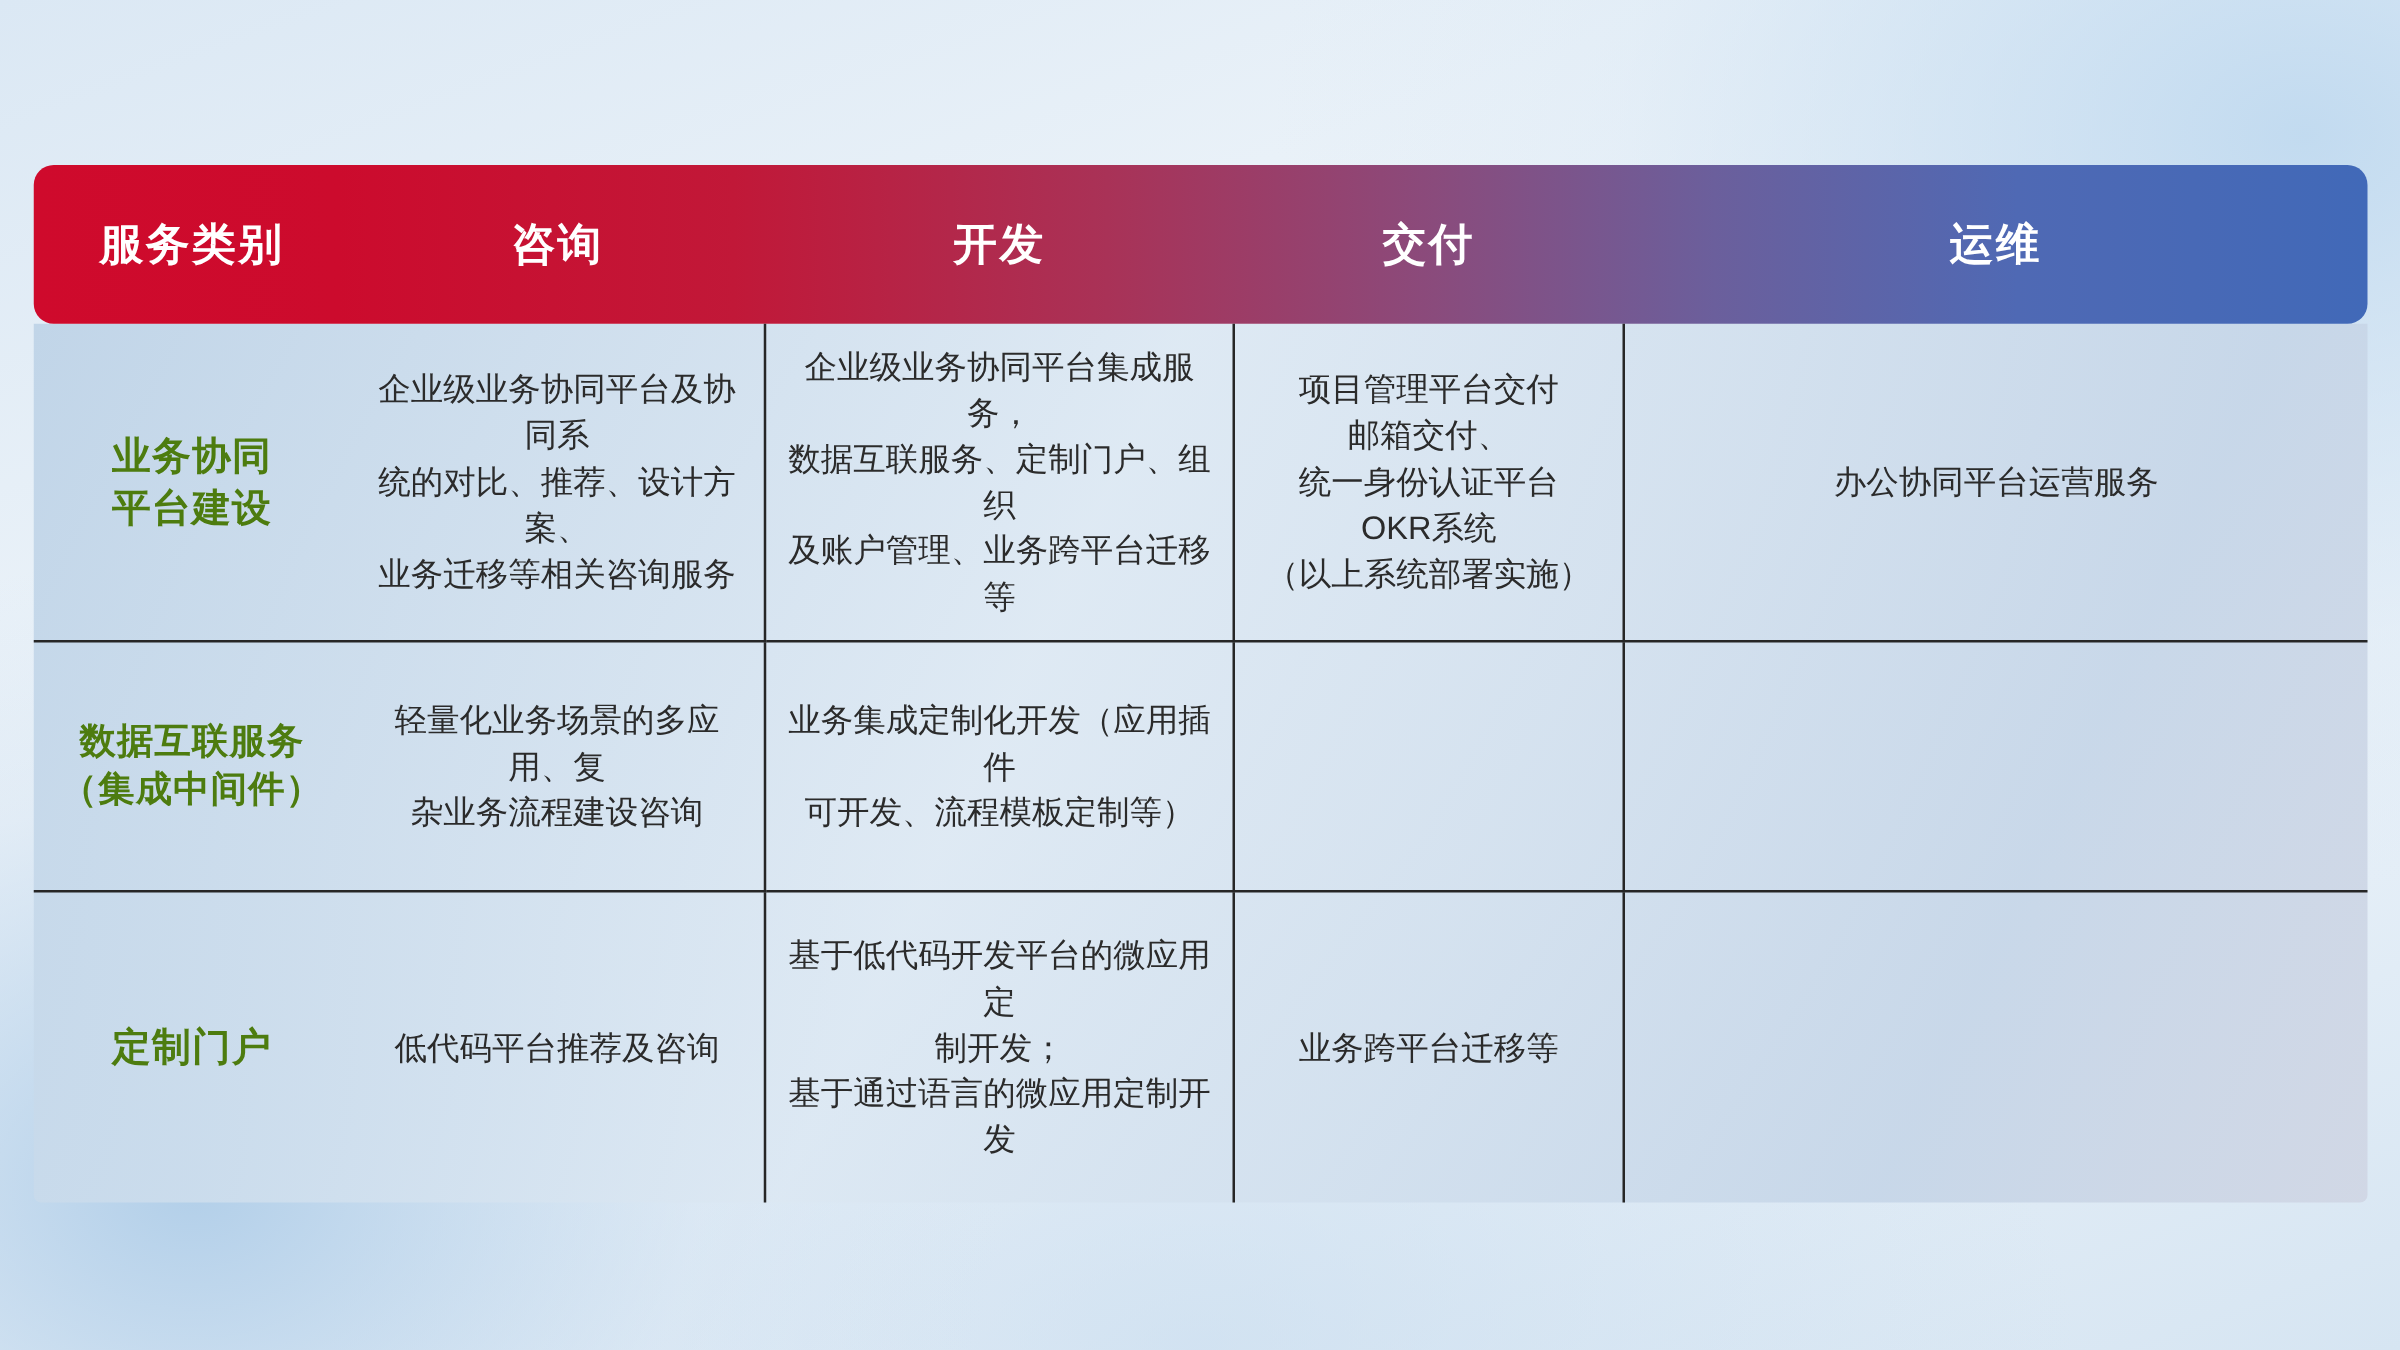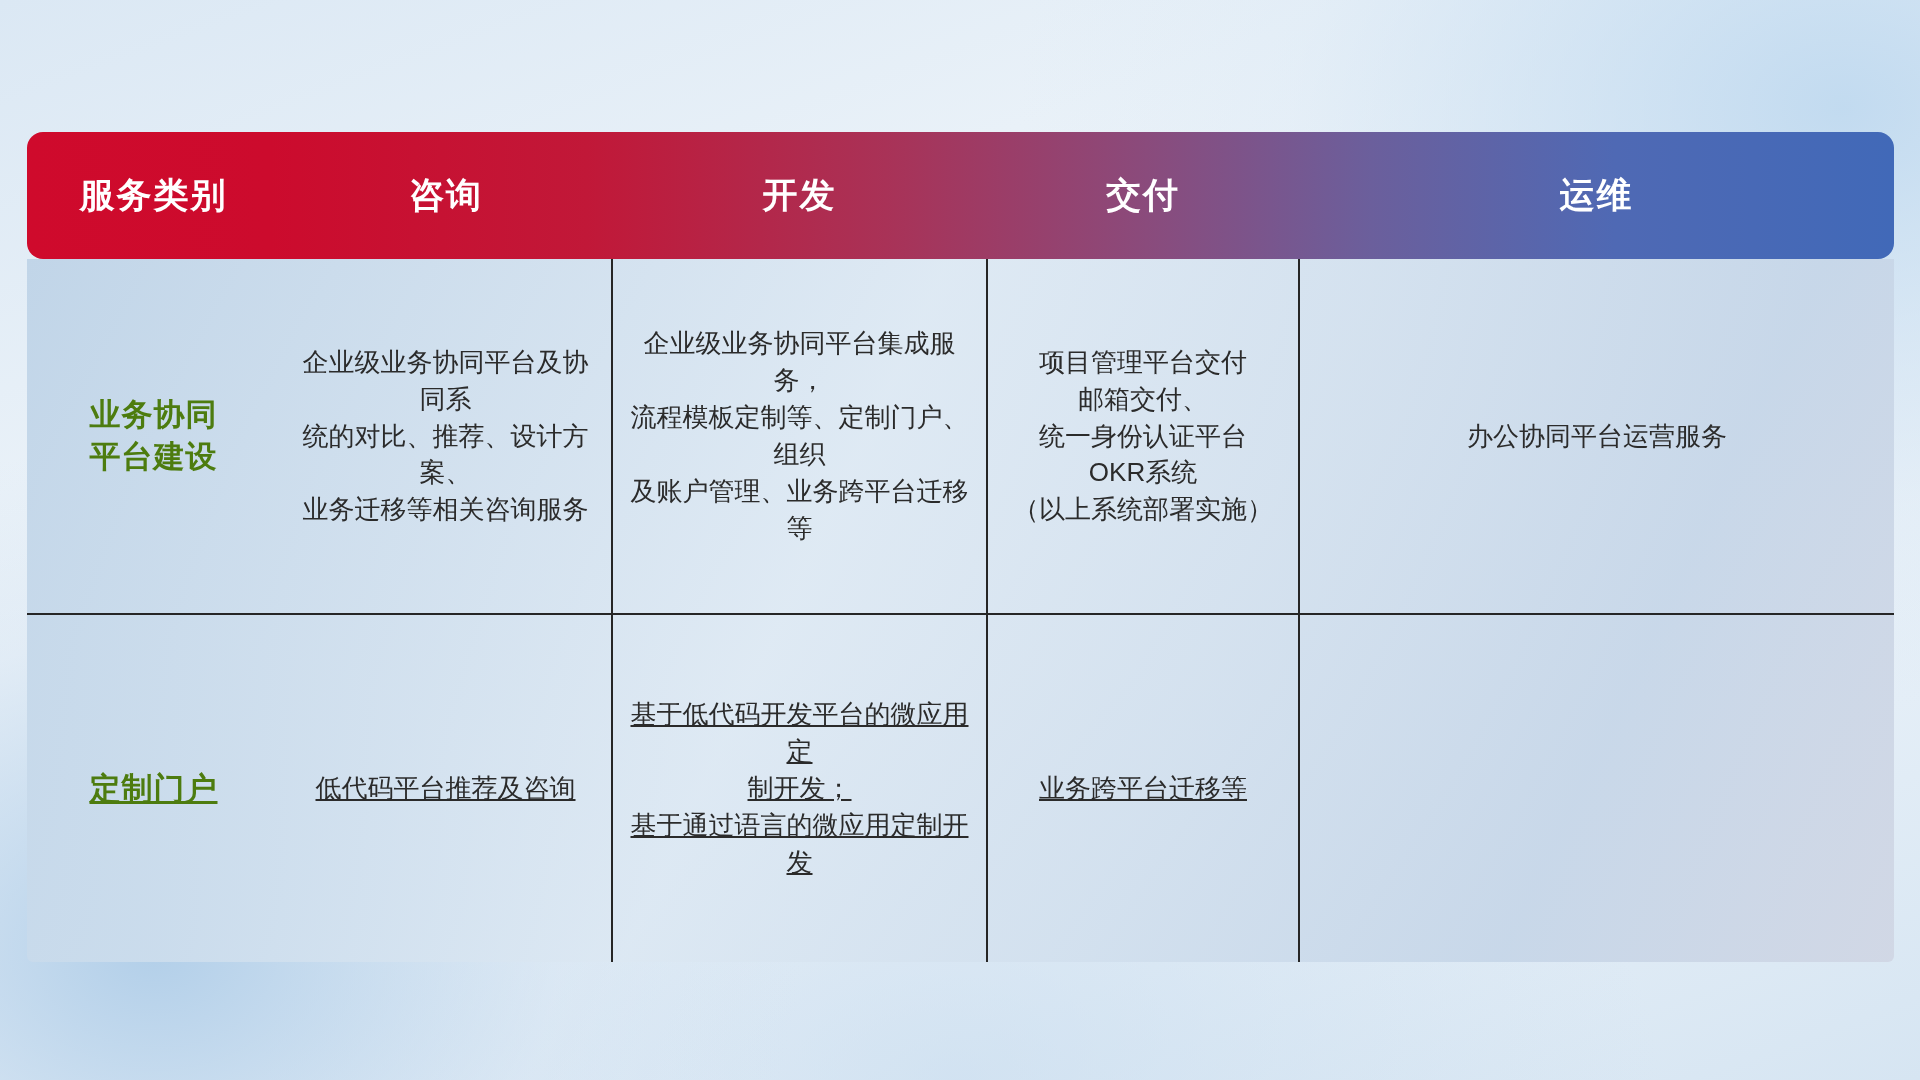--- a/index.html
+++ b/index.html
@@ -77,21 +77,21 @@
     vertical-align: middle;
     text-align: center;
     color: #2b2b2b;
     font-size: 26px;
     line-height: 1.42;
     padding: 10px 14px;
     border-right: 2px solid #262626;
     border-bottom: 2px solid #262626;
   }
 
-  tbody tr:last-child td { border-bottom: 0; text-decoration: underline; }
+  tbody tr:last-child td { border-bottom: 0; }
   tbody td.last-col { border-right: 0; border-radius: 22px; }
   tbody td.cat {
     border-right: 0;
     color: #4d7c0f;
     font-weight: bold;
     font-size: 31px;
     line-height: 1.35;
     letter-spacing: 1px;
   }
   tbody td.cat.narrow { font-size: 29px; }
@@ -152,30 +152,40 @@
       </thead>
 
       <tbody>
         <tr class="r1">
           <td class="cat cell-lines">业务协同
 平台建设</td>
           <td class="cell-lines">企业级业务协同平台及协同系
 统的对比、推荐、设计方案、
 业务迁移等相关咨询服务</td>
           <td class="cell-lines">企业级业务协同平台集成服务，
-流程模板定制等、定制门户、组织
+数据互联服务、定制门户、组织
 及账户管理、业务跨平台迁移等</td>
           <td class="cell-lines">项目管理平台交付
 邮箱交付、
 统一身份认证平台
 OKR系统
 （以上系统部署实施）</td>
           <td class="cell-lines last-col">办公协同平台运营服务</td>
         </tr>
 
+        <tr class="r2">
+          <td class="cat narrow cell-lines">数据互联服务
+（集成中间件）</td>
+          <td class="cell-lines">轻量化业务场景的多应用、复
+杂业务流程建设咨询</td>
+          <td class="cell-lines">业务集成定制化开发（应用插件
+可开发、流程模板定制等）</td>
+          <td class="cell-lines"></td>
+          <td class="cell-lines last-col"></td>
+        </tr>
 
         <tr class="r3">
           <td class="cat cell-lines">定制门户</td>
           <td class="cell-lines">低代码平台推荐及咨询</td>
           <td class="cell-lines">基于低代码开发平台的微应用定
 制开发；
 基于通过语言的微应用定制开发</td>
           <td class="cell-lines">业务跨平台迁移等</td>
           <td class="cell-lines last-col"></td>
         </tr>

